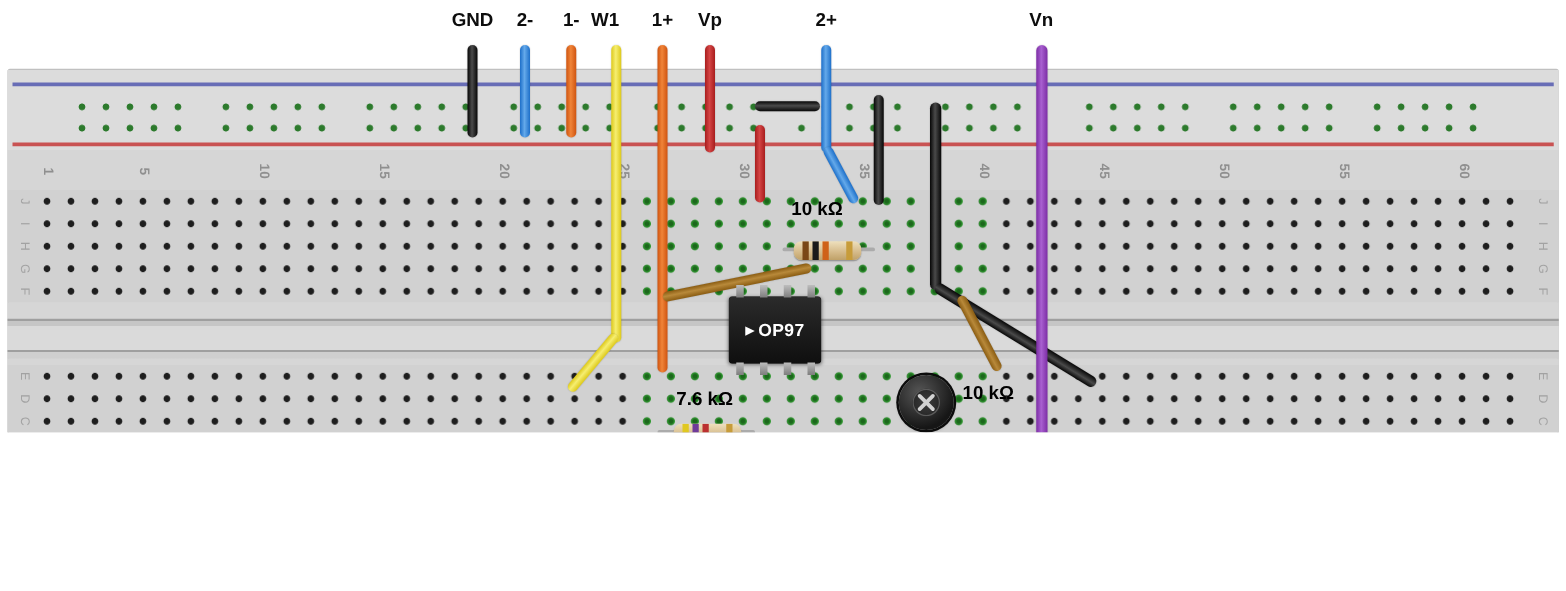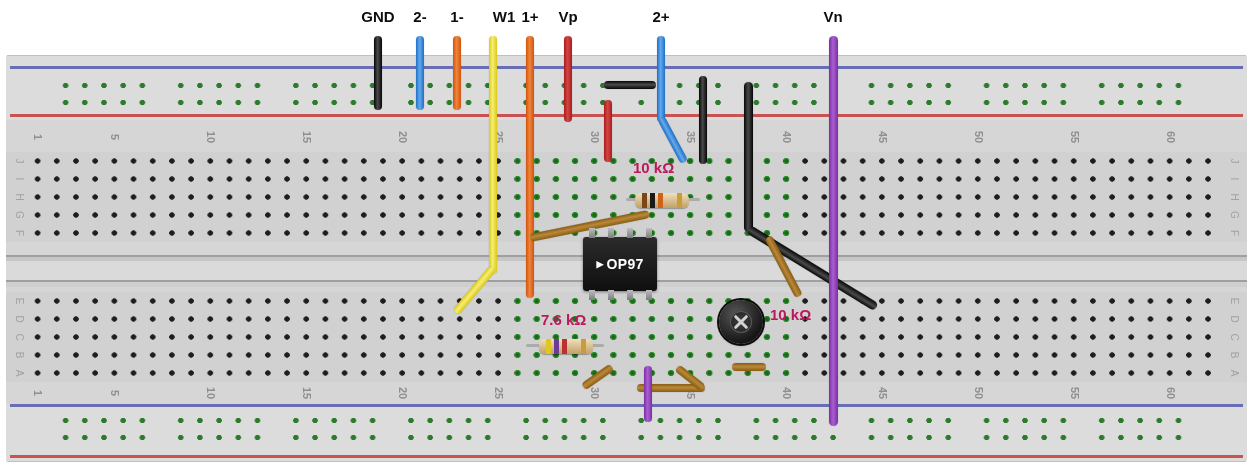--- a/index.html
+++ b/index.html
@@ -1,17 +1,17 @@
 <!DOCTYPE html>
 <html><head>
 <meta charset="utf-8">
 <style>
   * { margin:0; padding:0; box-sizing:border-box; }
   body { background:#ffffff; font-family:"Liberation Sans", sans-serif; }
-  .scene { position:relative; width:1253px; height:473px; background:#ffffff; overflow:hidden; }
+  .scene { position:relative; width:1253px; height:346px; background:#ffffff; overflow:hidden; }
 
   
   .sig { position:absolute; top:8px; transform:translateX(-50%); font-weight:bold;
          font-size:15px; color:#0d0d0d; white-space:nowrap; z-index:12; }
 
   
   .board { position:absolute; left:6px; top:55px; width:1241px; height:407px;
            background:#d8d8d8; border:1px solid #c0c0c0; border-radius:2px; z-index:0; }
   .zone { position:absolute; left:6px; width:1241px; z-index:1; }
   .z-rail-top    { top:56px;  height:64px; background:#dcdcdc; }
@@ -88,33 +88,33 @@
         background:radial-gradient(circle at 38% 32%, #565656, #161616 70%);
         box-shadow:0 0 0 2px #0c0c0c, 0 1px 3px rgba(0,0,0,.5); }
   .pot-screw { position:absolute; left:50%; top:50%; width:22px; height:22px; border-radius:50%;
         transform:translate(-50%,-50%);
         background:radial-gradient(circle,#3d3d3d,#1f1f1f); box-shadow:inset 0 0 0 1px #5a5a5a; }
   .pot-bar { position:absolute; left:50%; top:50%; width:3px; height:18px;
         background:#d2d2d2; border-radius:2px; }
   .pot-bar.a { transform:translate(-50%,-50%) rotate(45deg); }
   .pot-bar.b { transform:translate(-50%,-50%) rotate(-45deg); }
 
-  .comp-label { position:absolute; font-weight:bold; font-size:15px; color:#be185d;
+  .comp-label { position:absolute; font-weight:bold; font-size:15px; color:#000000;
         white-space:nowrap; z-index:10; }
 </style>
 </head>
 <body>
 
 <div class="scene">
 
   <div>
     <span class="sig" style="left:378px">GND</span>
     <span class="sig" style="left:420px">2-</span>
     <span class="sig" style="left:457px">1-</span>
-    <span class="sig" style="left:504px">W1</span>
+    <span class="sig" style="left:484px">W1</span>
     <span class="sig" style="left:530px">1+</span>
     <span class="sig" style="left:568px">Vp</span>
     <span class="sig" style="left:661px">2+</span>
     <span class="sig" style="left:833px">Vn</span>
   </div>
 
   <div class="board"></div>
   <div class="zone z-rail-top"></div>
   <div class="zone z-nums-top"></div>
   <div class="zone z-holes-top"></div>

